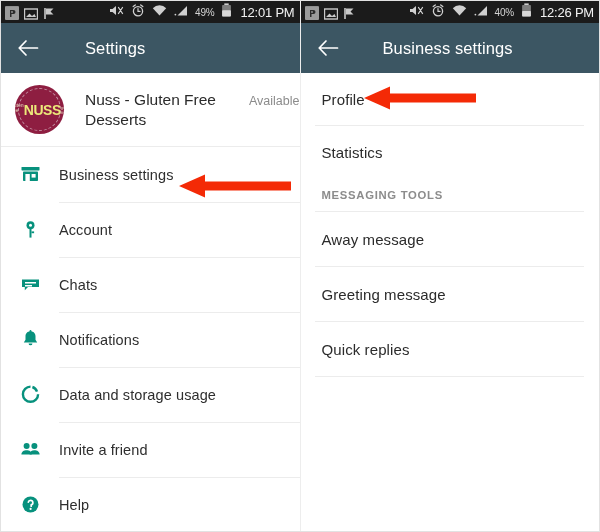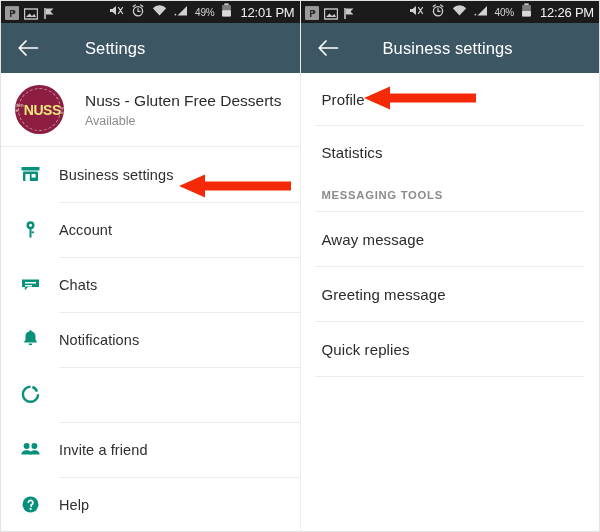--- a/index.html
+++ b/index.html
@@ -156,21 +156,21 @@
   .avatar .a-bot {
     font-size: 4.4px;
     color: #e6cdbb;
     line-height: 1;
     margin-top: 2px;
     font-style: italic;
   }
   .profile-text {
     margin-left: 21px;
     display: flex;
-    flex-direction: column;
+    flex-direction: row;
     justify-content: center;
   }
   .profile-name {
     font-size: 15.5px;
     color: #2b2b2b;
     line-height: 1.25;
   }
   .profile-status {
     font-size: 12.5px;
     color: #8b8b8b;
@@ -397,20 +397,21 @@
           <div class="menu-label">Notifications</div>
         </div>
 
         <div class="menu-row">
           <div class="menu-icon">
             <svg width="21" height="21" viewBox="0 0 21 21">
               <path d="M10.5 2.6 a7.6 7.6 0 1 0 7.6 7.6" fill="none" stroke="#07917d" stroke-width="2.4" stroke-linecap="butt"></path>
               <path d="M12.4 3 a7.6 7.6 0 0 1 4.6 4.6" fill="none" stroke="#07917d" stroke-width="2.4" stroke-linecap="butt"></path>
             </svg>
           </div>
+          <div class="menu-label">Data and storage usage</div>
         </div>
 
         <div class="menu-row">
           <div class="menu-icon">
             <svg width="21" height="21" viewBox="0 0 21 21">
               <circle cx="6.6" cy="7" r="3" fill="#07917d"></circle>
               <circle cx="14.4" cy="7" r="3" fill="#07917d"></circle>
               <path d="M1.4 15.6 c0 -2.8 2.4 -4.3 5.2 -4.3 c2.8 0 5.2 1.5 5.2 4.3 Z" fill="#07917d"></path>
               <path d="M9.6 15.6 c0 -2.8 2.1 -4.3 4.8 -4.3 c2.7 0 5.2 1.5 5.2 4.3 Z" fill="#07917d"></path>
             </svg>

